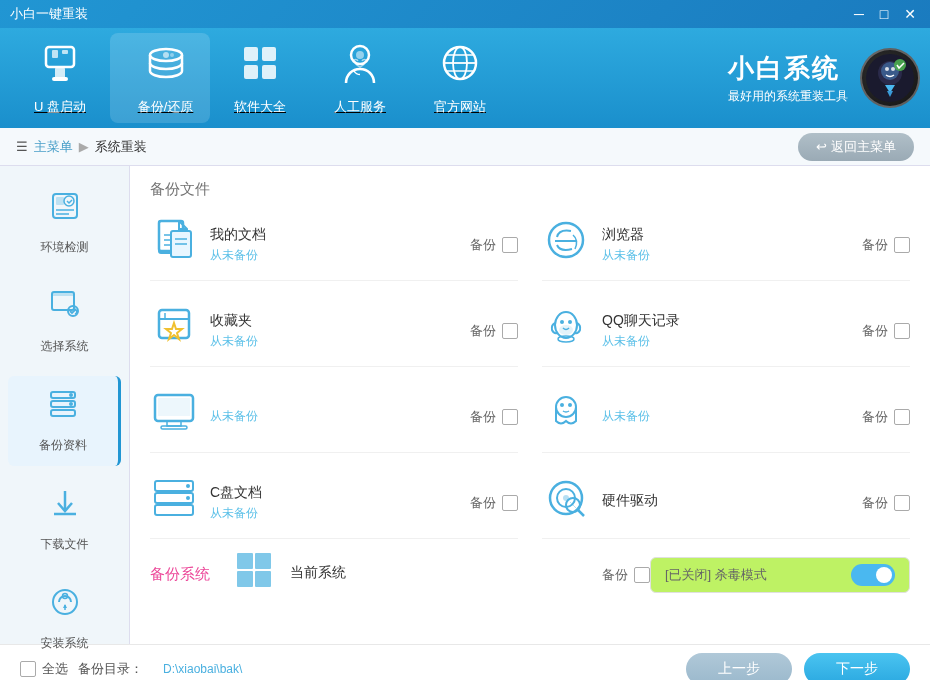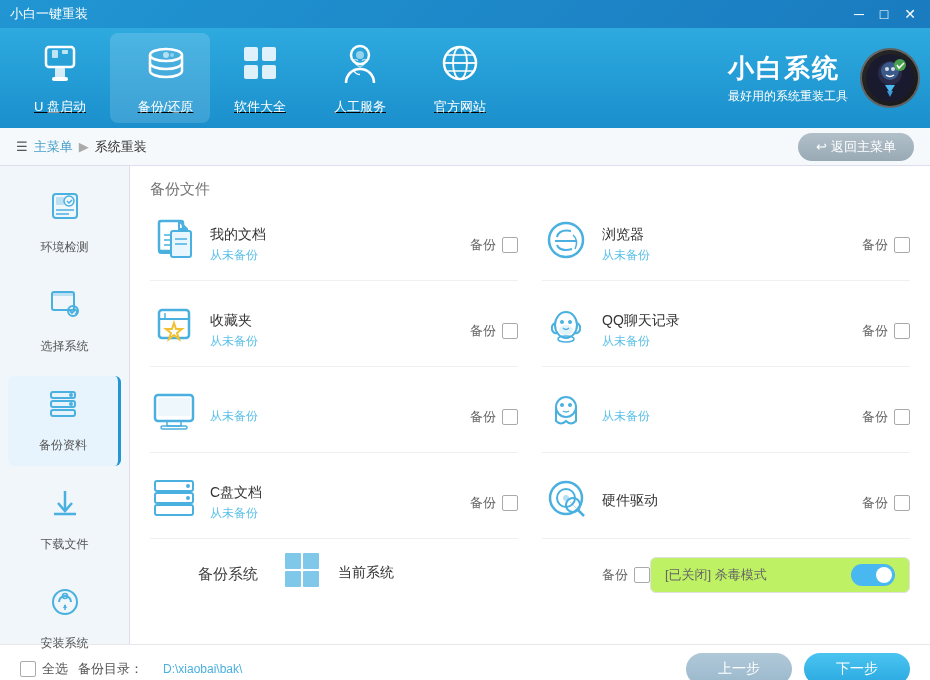--- a/index.html
+++ b/index.html
@@ -563,21 +563,21 @@
           <div class="backup-name">硬件驱动</div>
         </div>
         <div class="backup-check">
           <span>备份</span>
           <div class="backup-checkbox"></div>
         </div>
       </div>
     </div>
 
     <div style="margin-top:10px; display:flex; align-items:center; gap:0;">
-      <span style="font-size:15px; color:#404040; font-weight:500; min-width:80px;margin-left:48px;">备份系统</span>
+      <span style="font-size:15px; color:#ec4899; font-weight:500; min-width:80px;">备份系统</span>
 
       <div style="display:flex; align-items:center; gap:12px; flex:1;">
         <div class="backup-icon">
           <svg width="42" height="42" viewBox="0 0 42 42">
             <rect x="4" y="4" width="16" height="16" rx="1" fill="#4ab0e0" opacity="0.7"></rect>
             <rect x="22" y="4" width="16" height="16" rx="1" fill="#4ab0e0" opacity="0.7"></rect>
             <rect x="4" y="22" width="16" height="16" rx="1" fill="#4ab0e0" opacity="0.7"></rect>
             <rect x="22" y="22" width="16" height="16" rx="1" fill="#4ab0e0" opacity="0.7"></rect>
           </svg>
         </div>

